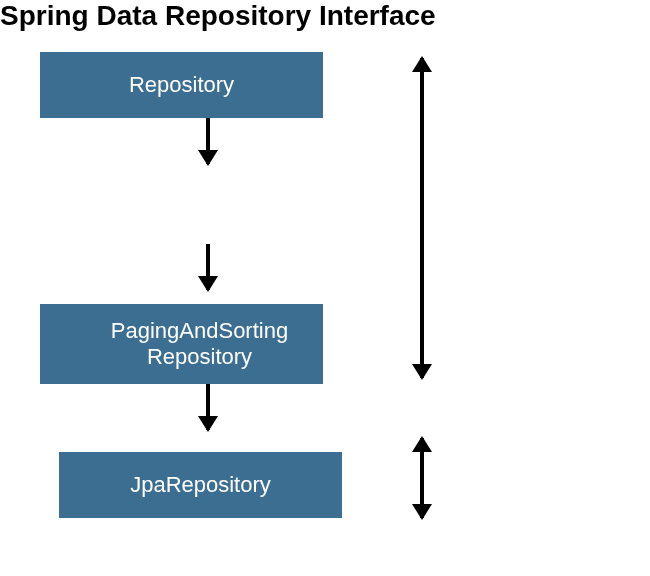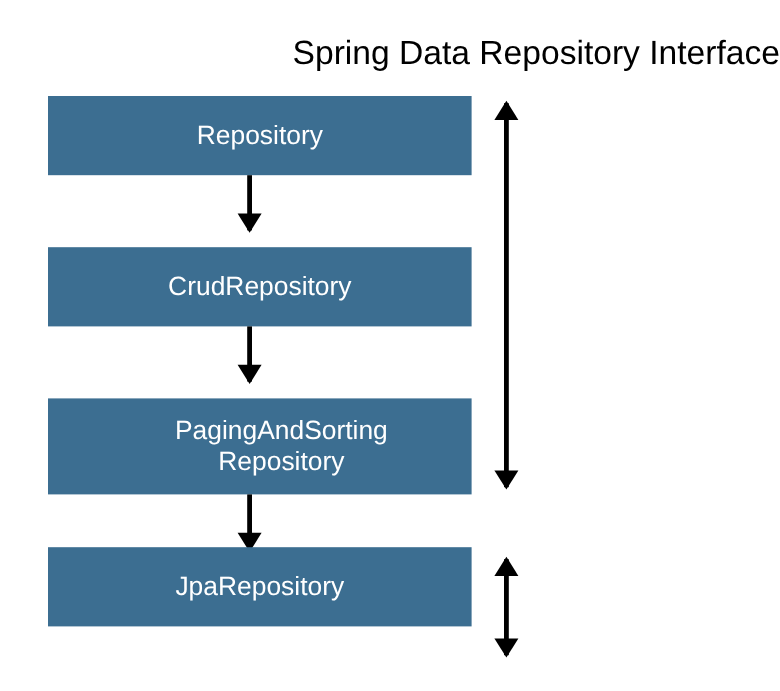--- a/index.html
+++ b/index.html
@@ -4,36 +4,35 @@
   <style>
     * { margin: 0; padding: 0; box-sizing: border-box; }
     body {
       width: 650px;
       height: 576px;
       background: #ffffff;
       font-family: -apple-system, "Segoe UI", Arial, sans-serif;
       position: relative;
     }
     .title {
-      text-align: right;
+      text-align: left;
       font-size: 28px;
-      font-weight: 400;
-      padding-top: 28px;
+      font-weight: 700;
       padding-bottom: 20px;
       color: #000;
     }
     .diagram {
       position: relative;
       width: 100%;
       height: 480px;
     }
     .box {
       position: absolute;
       left: 40px;
-      width: 353px;
+      width: 283px;
       height: 66px;
       background: #3c6e91;
       color: #fff;
       font-size: 22px;
       display: flex;
       align-items: center;
       justify-content: center;
       text-align: center;
       line-height: 1.2;
     }
@@ -95,34 +94,31 @@
 <h1 class="title">Spring Data Repository Interface</h1>
 
 <div class="diagram">
 
   <div class="box" style="top:0;">
     <span>Repository</span>
   </div>
 
   <div class="arrow-down" style="top:66px; height:46px;"></div>
 
-  <div class="box" style="top:126px;">
-    <span>CrudRepository</span>
-  </div>
 
   <div class="arrow-down" style="top:192px; height:46px;"></div>
 
   <div class="box tall" style="top:252px;">
     <span style="white-space:pre-line;margin-left:36px;">PagingAndSorting
 Repository</span>
   </div>
 
   <div class="arrow-down" style="top:332px; height:46px;"></div>
 
-  <div class="box" style="top:376px;">
+  <div class="box" style="top:400px;margin-left:19px;">
     <span>JpaRepository</span>
   </div>
 
   <div class="bracket" style="top:6px; height:320px;"></div>
 
 
   <div class="bracket" style="top:386px; height:80px;"></div>
 
 
 </div>

